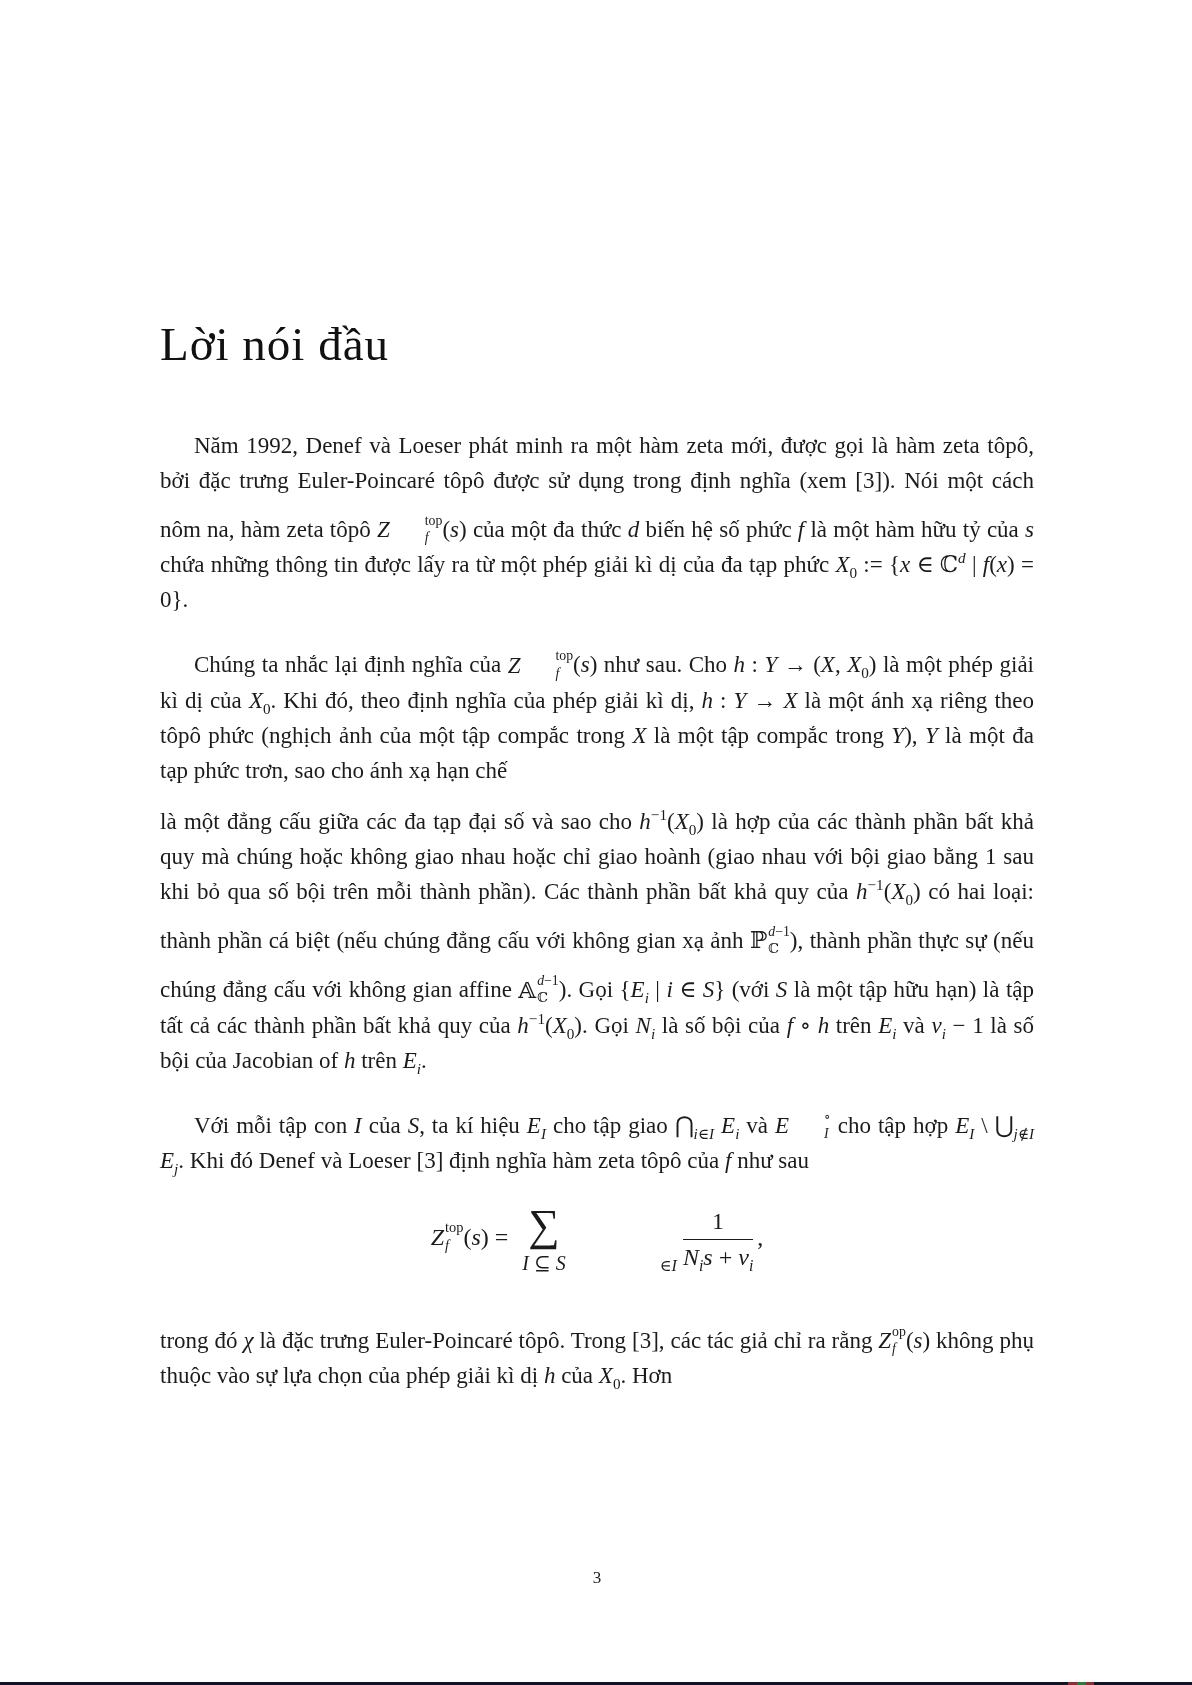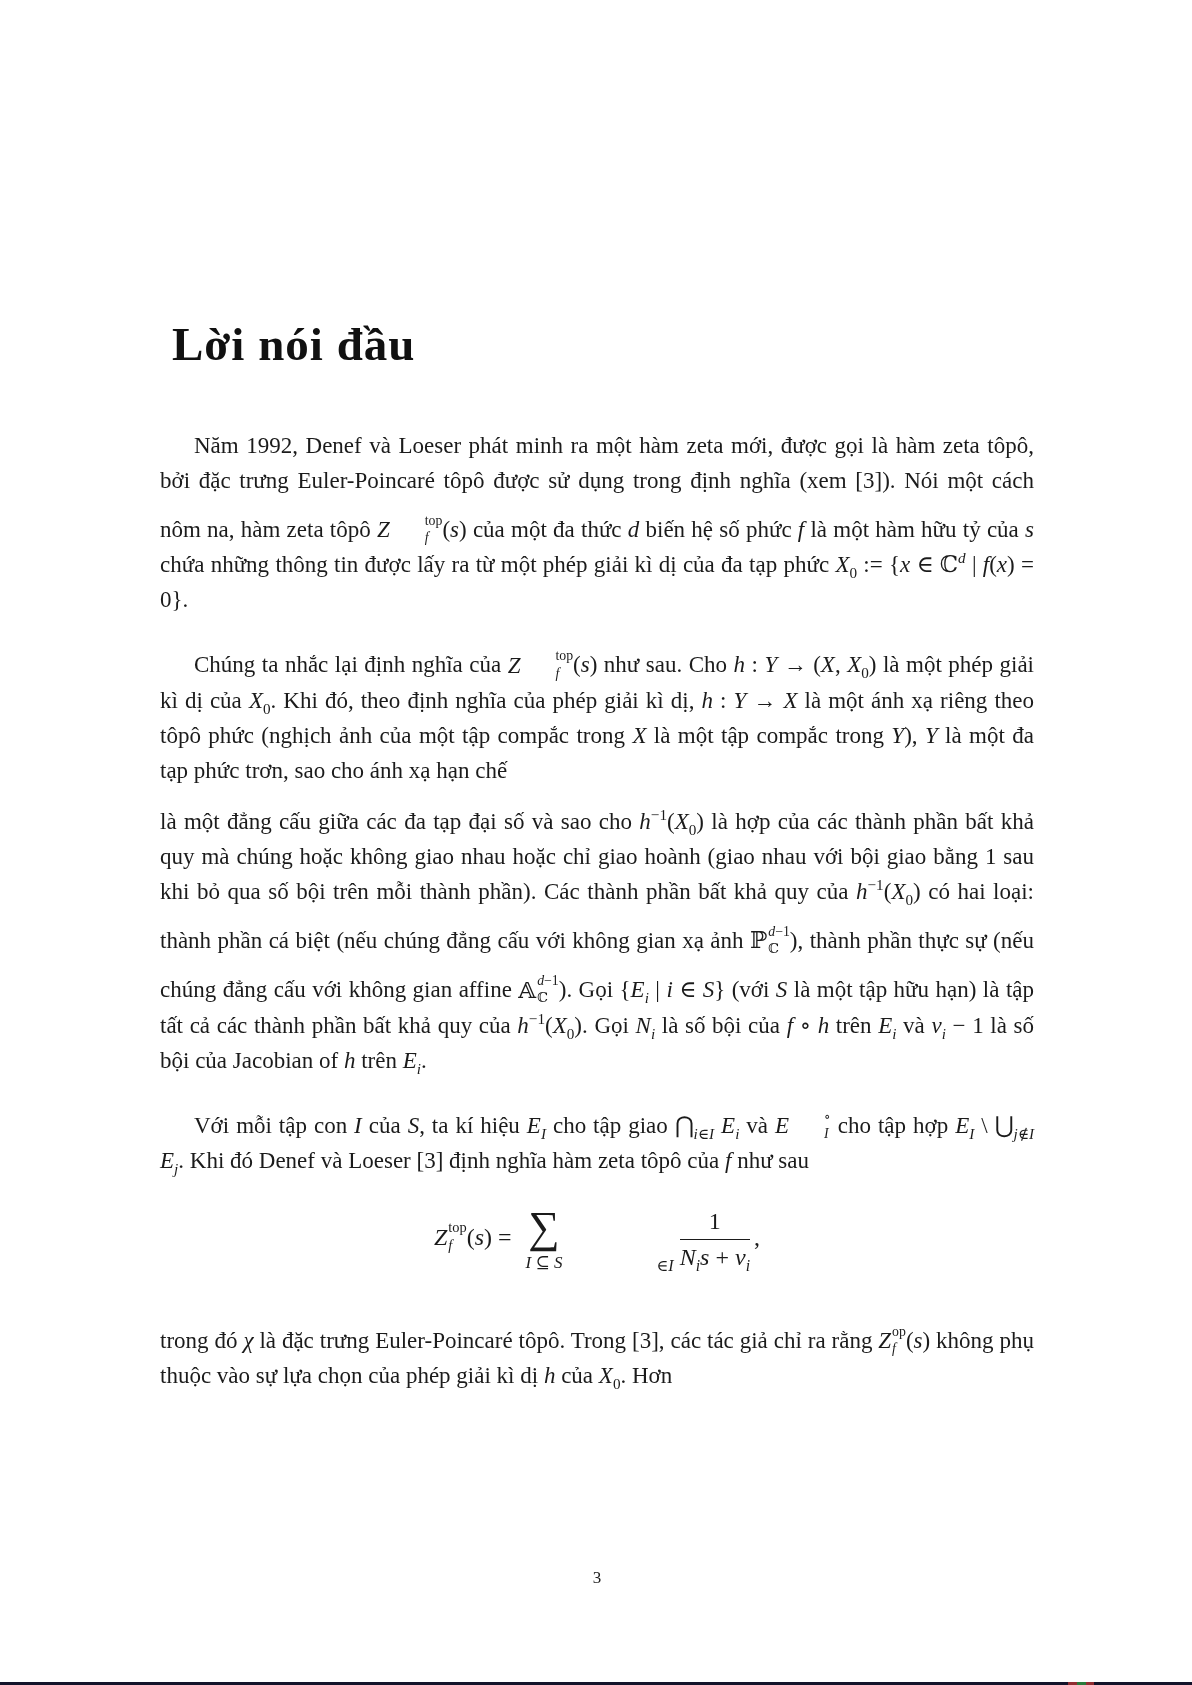--- a/index.html
+++ b/index.html
@@ -5,22 +5,22 @@
   html,body{margin:0;padding:0;background:#ffffff;}
   .page{
     position:relative;
     width:1192px;height:1685px;
     background:#ffffff;
     font-family:"Liberation Serif","DejaVu Serif","DejaVu Sans",serif;
     color:#1b1b1b;
     overflow:hidden;
   }
   .title{
-    position:absolute;left:172px;top:286px;
-    font-size:47px;font-weight:bold;letter-spacing:1px;
+    position:absolute;left:160px;top:286px;
+    font-size:47px;font-weight:normal;letter-spacing:1px;
     color:#111;
   }
   .body-text{
     position:absolute;left:160px;top:428px;width:874px;
     font-size:23px;line-height:35px;text-align:justify;
   }
   .para{margin:0 0 16px 0;text-indent:34px;}
   .para.noindent{text-indent:0;}
   .equation{
     text-align:center;margin:16px 0 16px 0;text-indent:0;
@@ -32,21 +32,21 @@
   
   .mst{white-space:nowrap;}
   .st{
     display:inline-block;vertical-align:-0.35em;
     font-size:0.6em;line-height:1.25;text-align:left;margin-left:1px;margin-top:14px;
   }
   .stt,.stb{display:block;}
   
   .bigop{display:inline-block;text-align:center;vertical-align:middle;margin:0 8px;}
   .opsym{display:block;font-size:44px;line-height:1;}
-  .opunder{display:block;font-size:17px;line-height:1.2;padding-top:3px;}
+  .opunder{display:block;font-size:20px;line-height:1.2;padding-top:3px;}
   
   .frac{display:inline-block;text-align:center;vertical-align:middle;margin:0 4px;}
   .num{display:block;padding:0 12px 3px;border-bottom:1.6px solid #1b1b1b;line-height:1.2;}
   .den{display:block;padding-top:3px;line-height:1.2;}
   .lowsub{font-size:16px;vertical-align:-26px;display:inline-block;margin-right:2px;}
   .eqgap{display:inline-block;width:86px;}
   .page-number{
     position:absolute;left:160px;width:874px;top:1568px;
     text-align:center;font-size:17px;color:#222;
   }

